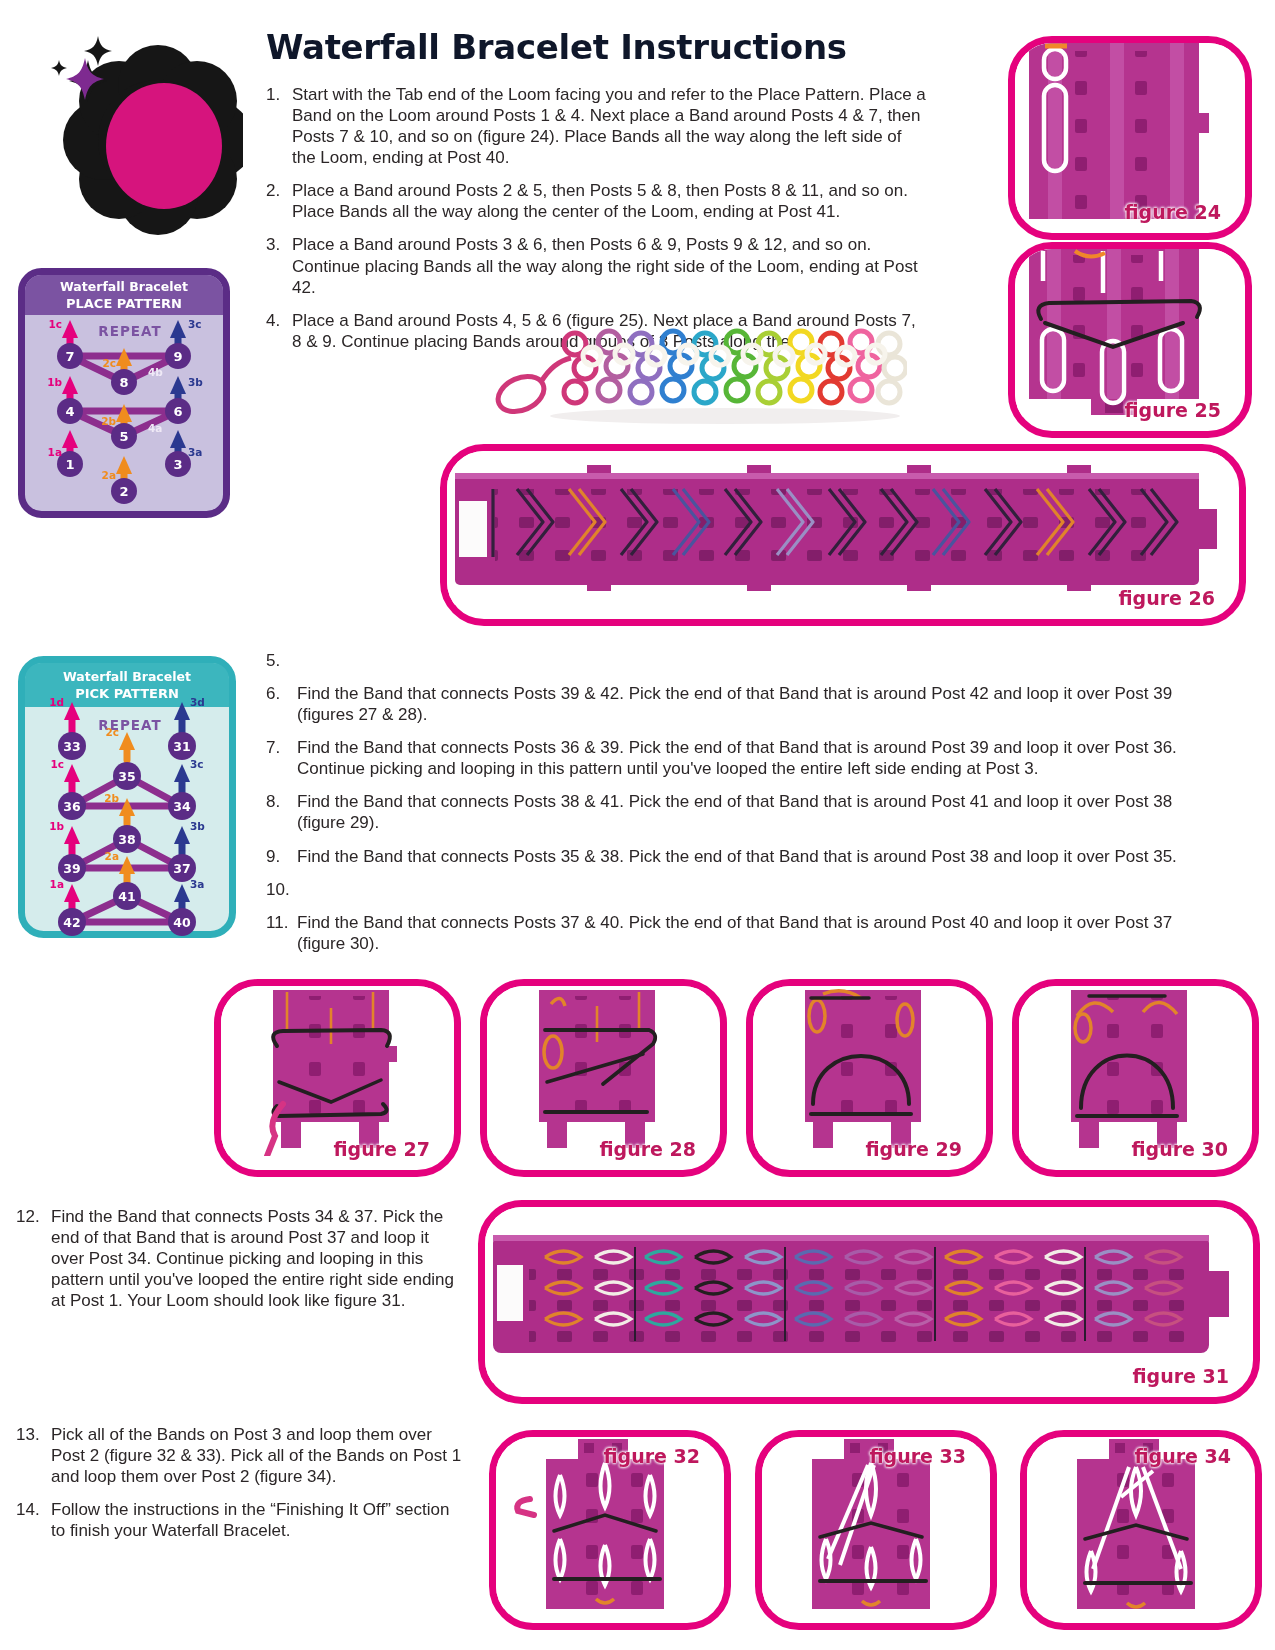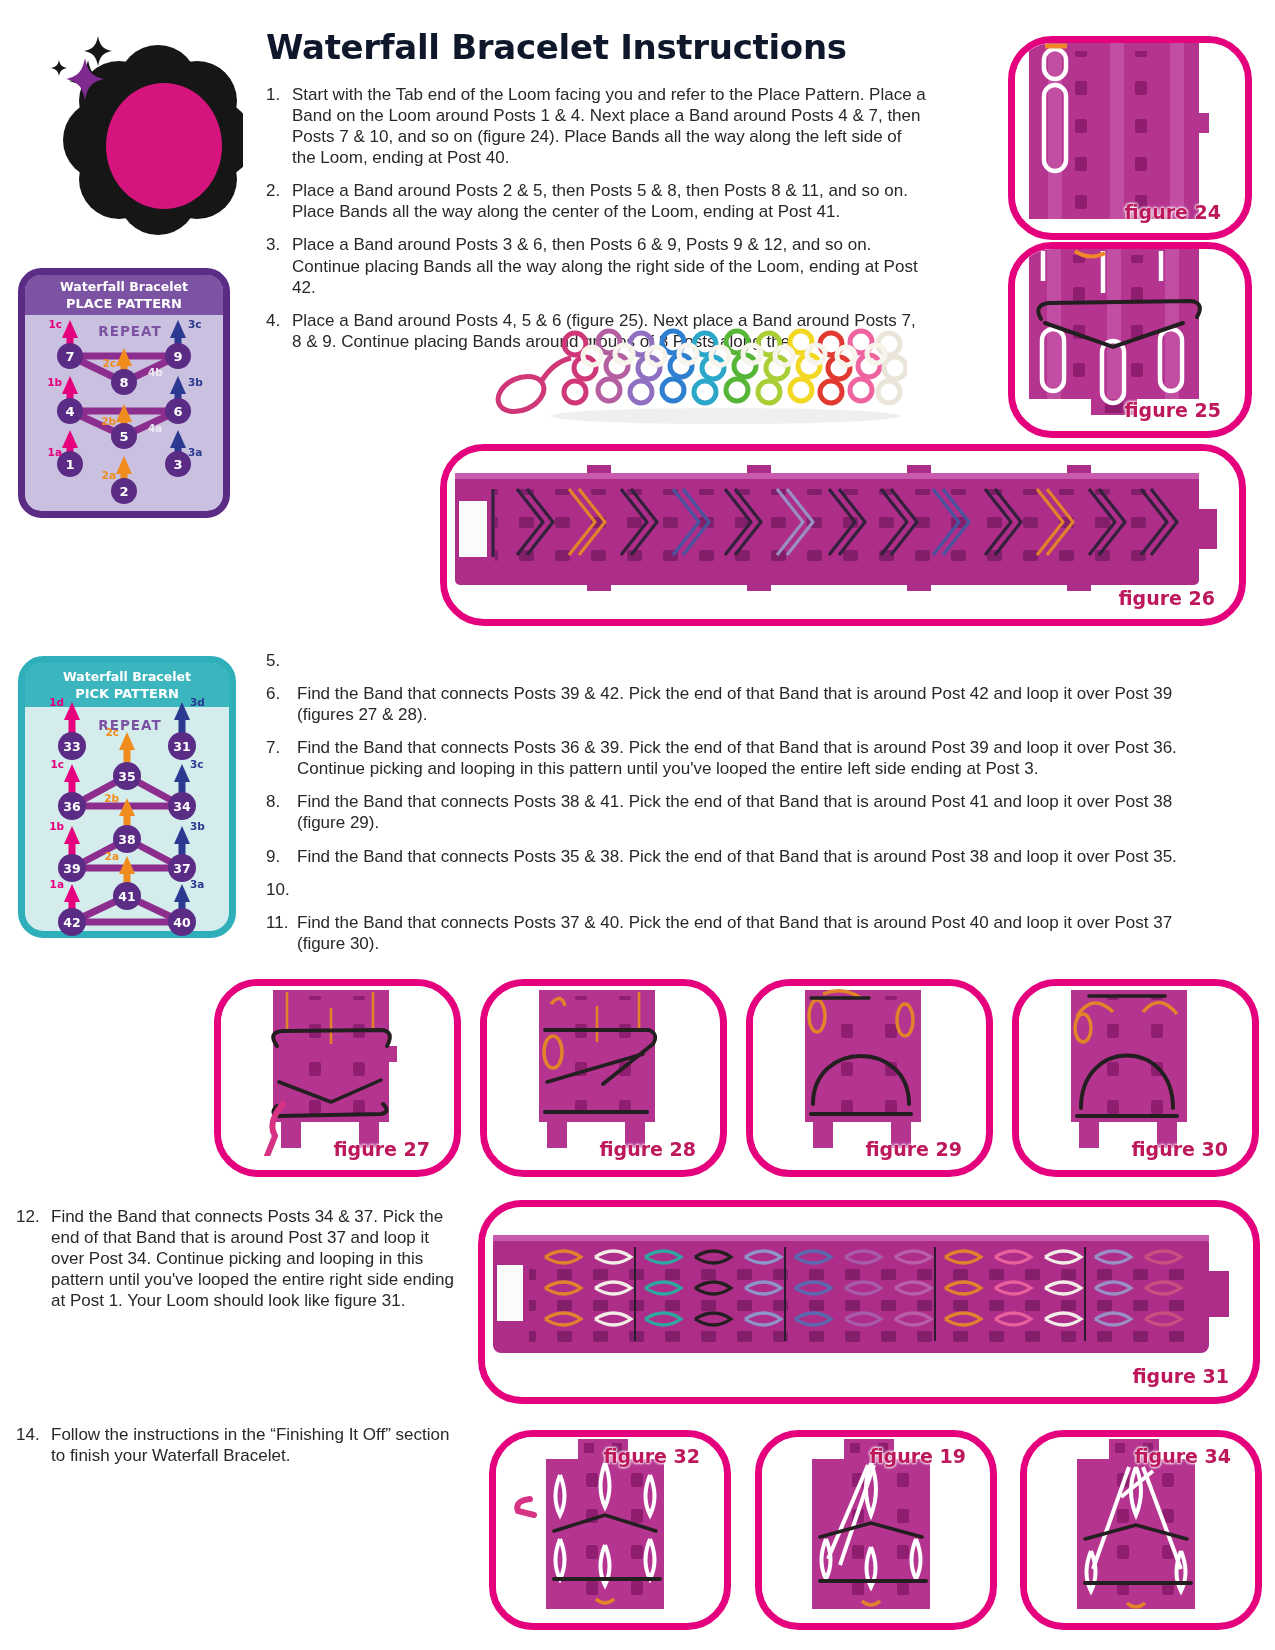--- a/index.html
+++ b/index.html
@@ -638,20 +638,24 @@
             <path d="M660 81 q19 -12 36 0 q-17 12 -36 0"></path>
             <path d="M660 112 q19 -12 36 0 q-17 12 -36 0"></path>
           </g>
       </g>
     </svg>
     <span class="fig-label">figure 31</span>
   </div>
 
   <div class="igroup gd">
     <div class="instr">
+        <span class="num">13.</span>
+        <span class="text">Pick all of the Bands on Post 3 and loop them over Post 2 (figure 32 &amp; 33). Pick all of the Bands on Post 1 and loop them over Post 2 (figure 34).</span>
+      </div>
+    <div class="instr">
         <span class="num">14.</span>
         <span class="text">Follow the instructions in the “Finishing It Off” section to finish your Waterfall Bracelet.</span>
       </div>
   </div>
 
   <div class="fig" style="left:489px;top:1430px;width:228px;height:186px;">
     <svg width="214" height="172" viewBox="0 0 214 172">
       <defs>
           <pattern id="pv32" width="45" height="36" patternUnits="userSpaceOnUse">
             <rect width="12" height="14" rx="2" fill="#8f1e71"></rect>
@@ -701,21 +705,21 @@
         <path d="M64 102 q-9 22 0 40 q9 -18 0 -40"></path>
         <path d="M109 110 q-9 22 0 40 q9 -18 0 -40"></path>
         <path d="M154 102 q-9 22 0 40 q9 -18 0 -40"></path>
       </g>
       <g fill="none" stroke="#231f20" stroke-linecap="round">
         <path d="M58 100 l51 -14 l51 14" stroke-width="3.5"></path>
         <path d="M58 144 h106" stroke-width="4"></path>
       </g>
       <path d="M100 164 q9 8 18 0" stroke="#e2842a" stroke-width="3.5" fill="none"></path>
     </svg>
-    <span class="fig-label toplab">figure 19</span>
+    <span class="fig-label toplab">figure 33</span>
   </div>
 
   <div class="fig" style="left:1020px;top:1430px;width:228px;height:186px;">
     <svg width="214" height="172" viewBox="0 0 214 172">
       <defs>
           <pattern id="pv34" width="45" height="36" patternUnits="userSpaceOnUse">
             <rect width="12" height="14" rx="2" fill="#8f1e71"></rect>
           </pattern>
         </defs>
       <rect width="214" height="172" fill="#fff"></rect>

